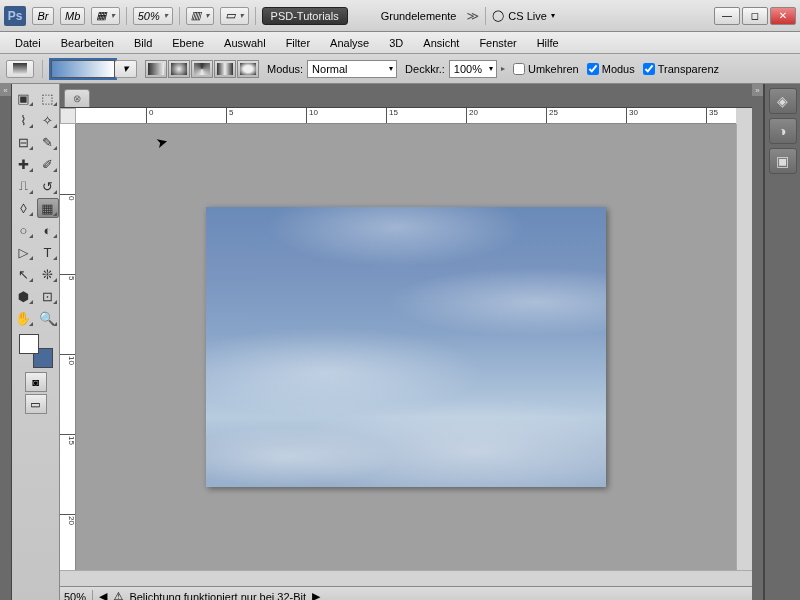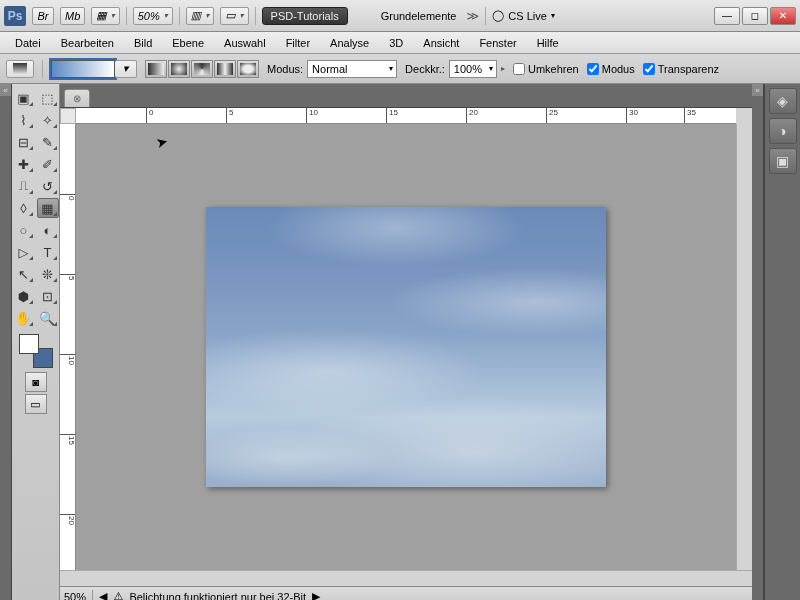--- a/index.html
+++ b/index.html
@@ -211,21 +211,21 @@
     <div class="ruler-row">
       <div class="ruler-corner"></div>
       <div class="ruler-h" id="ruler-h">
           <div class="tick" style="left: 70px;">0</div>
           <div class="tick" style="left: 150px;">5</div>
           <div class="tick" style="left: 230px;">10</div>
           <div class="tick" style="left: 310px;">15</div>
           <div class="tick" style="left: 390px;">20</div>
           <div class="tick" style="left: 470px;">25</div>
           <div class="tick" style="left: 550px;">30</div>
-          <div class="tick" style="left: 608px;">35</div>
+          <div class="tick" style="left: 630px;">35</div>
         </div>
       <div style="width:16px;background:#d4d4d4"></div>
     </div>
     <div class="canvas-wrap">
       <div class="ruler-v" id="ruler-v">
           <div class="tick" style="top: 70px;">0</div>
           <div class="tick" style="top: 150px;">5</div>
           <div class="tick" style="top: 230px;">10</div>
           <div class="tick" style="top: 310px;">15</div>
           <div class="tick" style="top: 390px;">20</div>

